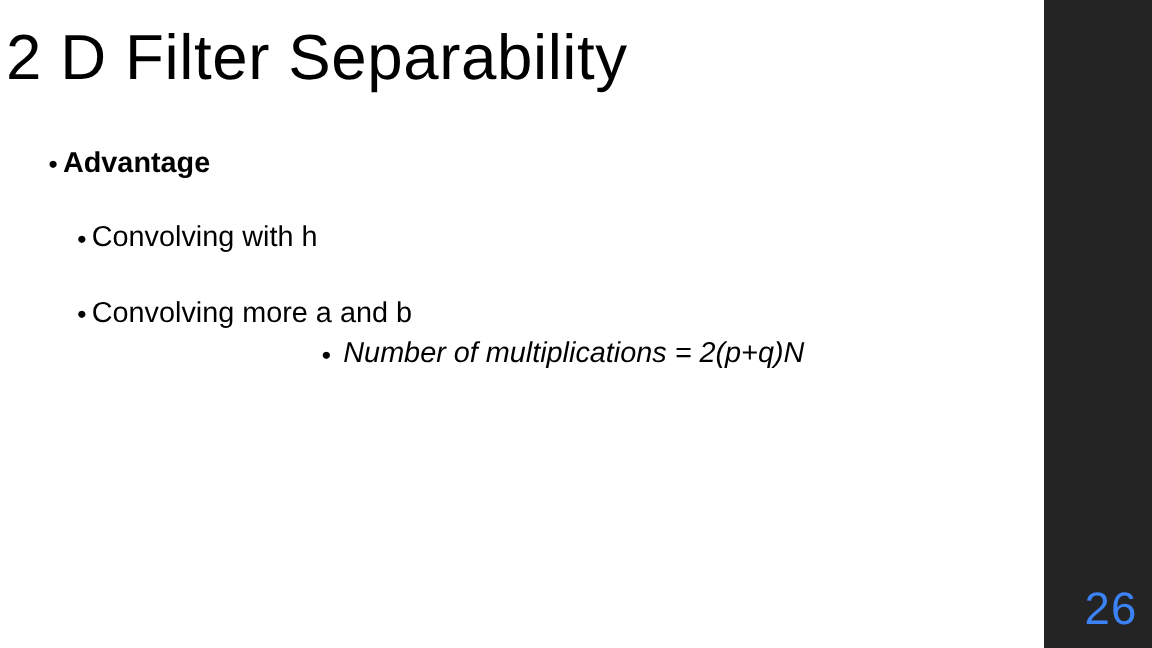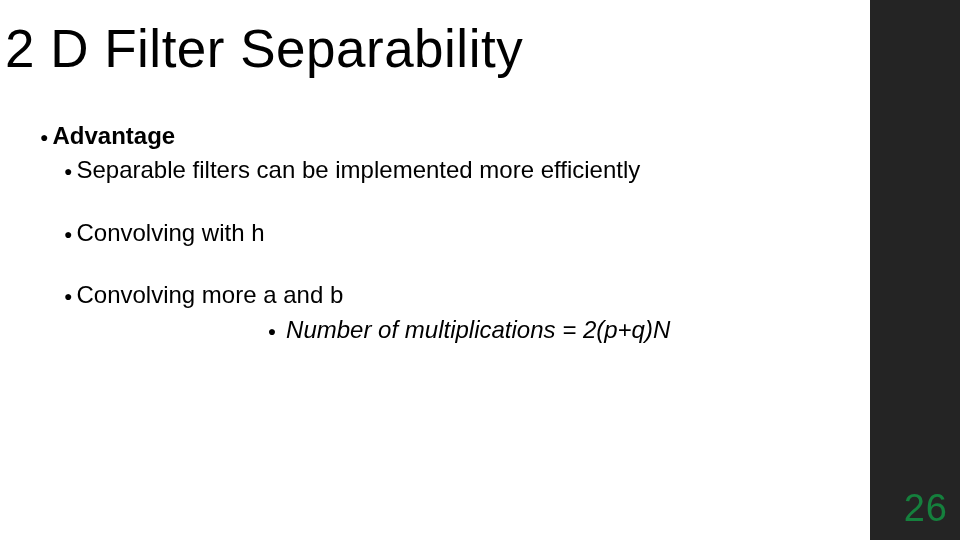--- a/index.html
+++ b/index.html
@@ -83,35 +83,34 @@
     white-space: pre;
   }
   .gap {
     height: 28px;
   }
   .page-num {
     position: absolute;
     right: 12px;
     bottom: 10px;
     font-size: 38px;
-    color: #15803d;
+    color: #3b82f6;
     letter-spacing: 1px;
     margin-top: 39px;
   }
 </style>
 </head>
 <body>
 
 <div class="sidebar"></div>
 
 <div class="title">2 D Filter Separability</div>
 
 <div class="content">
   <div class="bullet-l1 dot">Advantage</div>
-  <div class="bullet-l2 dot">Separable filters can be implemented more efficiently</div>
   <div class="gap"></div>
   <div class="bullet-l2 dot">Convolving with h</div>
   <div class="gap"></div>
   <div class="bullet-l2 dot">Convolving more a and b</div>
   <div class="bullet-l3-spaced dot-spaced">Number of multiplications =  2(p+q)N</div>
 </div>
 
 <div class="page-num">26</div>
 
 </body></html>

